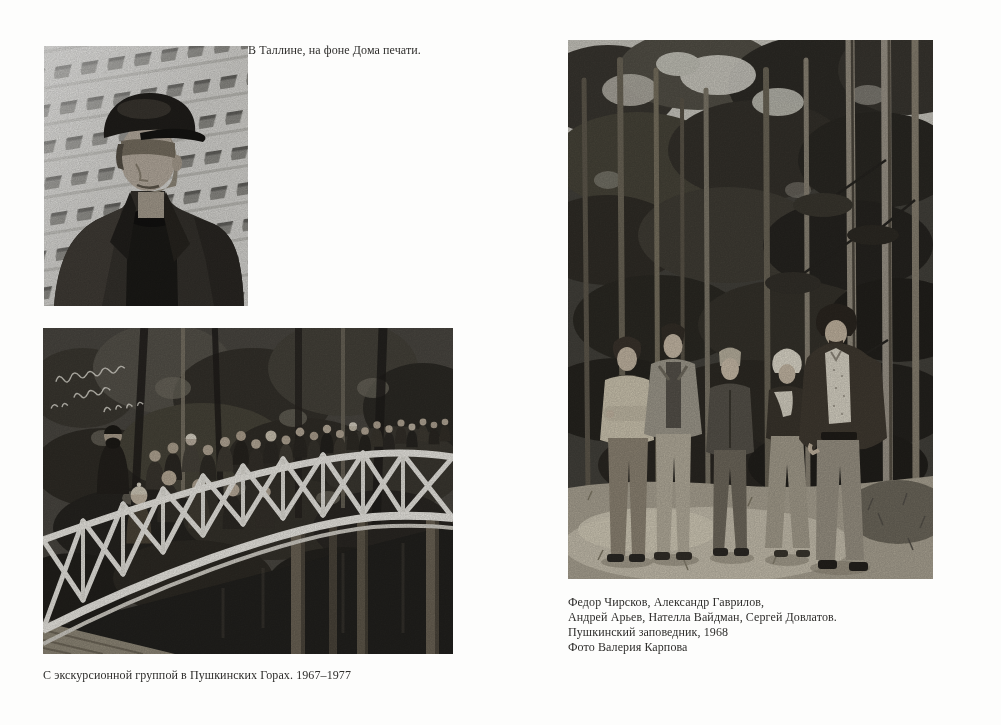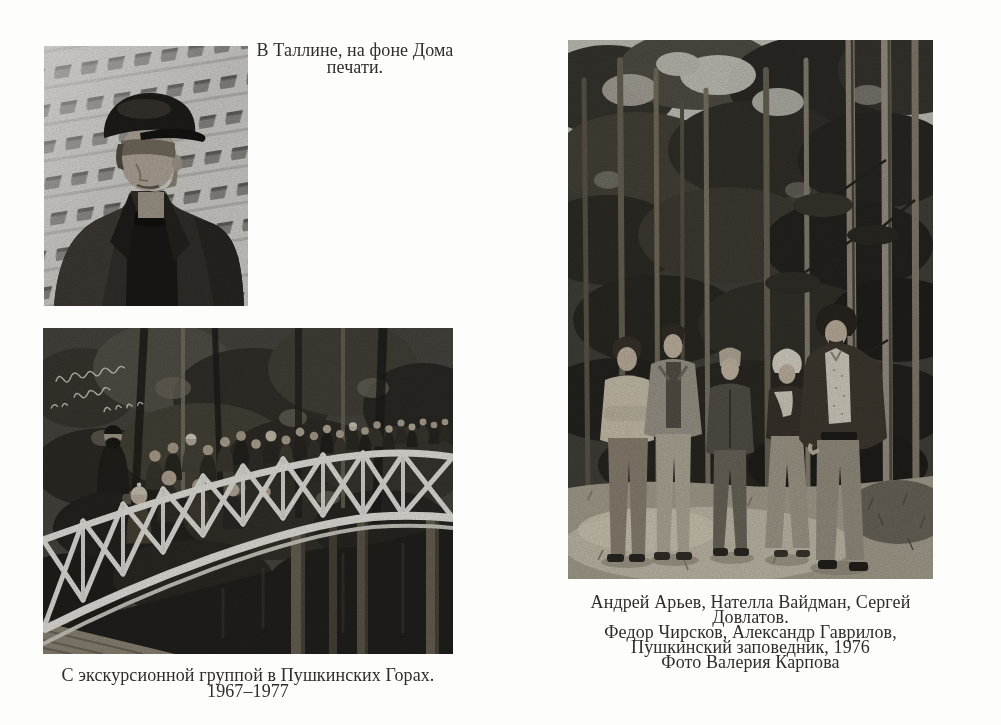--- a/index.html
+++ b/index.html
@@ -9,22 +9,22 @@
     background:#fdfdfc;
     overflow:hidden;
     font-family:"Liberation Serif", serif;
   }
   figure.photo{position:absolute;margin:0;padding:0;overflow:hidden;background:#b9b6b0;}
   figure.photo svg{display:block;width:100%;height:100%;}
   #photo-portrait{left:44px;top:46px;width:204px;height:260px;}
   #photo-bridge{left:43px;top:328px;width:410px;height:326px;}
   #photo-forest{left:568px;top:40px;width:365px;height:539px;}
   .caption{
-    position:absolute;text-align:center;color:#2e2d2b;
-    font-size:18px;letter-spacing:.1px;
+    position:absolute;text-align:left;color:#2e2d2b;
+    font-size:12px;letter-spacing:.1px;
   }
   .caption .cap-line{display:block;}
   .cap-portrait{left:248px;top:42px;width:214px;line-height:17px;}
   .cap-bridge{left:43px;top:667px;width:410px;line-height:16px;}
   .cap-forest{left:568px;top:595px;width:365px;line-height:15px;}
   .italic{}
 </style>
 </head>
 <body>
 
@@ -489,19 +489,19 @@
         <path d="M249,400 h42 l5,120 h-18 l-6,-94 -5,94 h-19 Z" fill="#999284"></path>
         <path d="M243,404 q-3,6 2,9 l6,-3" stroke="#c2b4a0" stroke-width="4" fill="none"></path>
         <rect x="250" y="520" width="19" height="9" rx="3" fill="#24211d"></rect>
           <rect x="281" y="522" width="19" height="9" rx="3" fill="#24211d"></rect>
       </g>
       <rect width="365" height="539" filter="url(#grain3)" opacity="0.2"></rect>
     </svg>
   </figure>
 
   <div class="caption cap-forest">
+    <span class="cap-line">Федор Чирсков, Александр Гаврилов,</span>
     <span class="cap-line">Андрей Арьев, Нателла Вайдман, Сергей Довлатов.</span>
-    <span class="cap-line">Федор Чирсков, Александр Гаврилов,</span>
-    <span class="cap-line">Пушкинский заповедник, 1976</span>
+    <span class="cap-line">Пушкинский заповедник, 1968</span>
     <span class="cap-line italic">Фото Валерия Карпова</span>
   </div>
 
 </div>
 
 </body></html>

